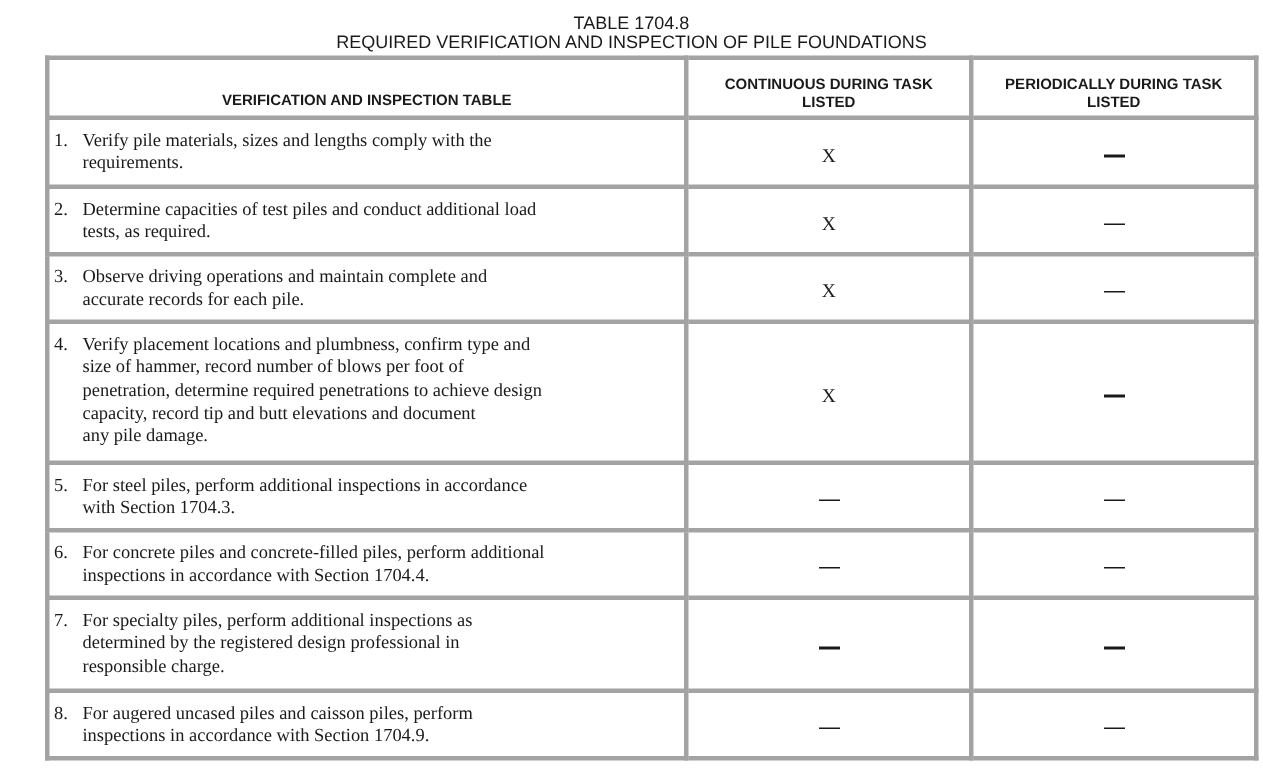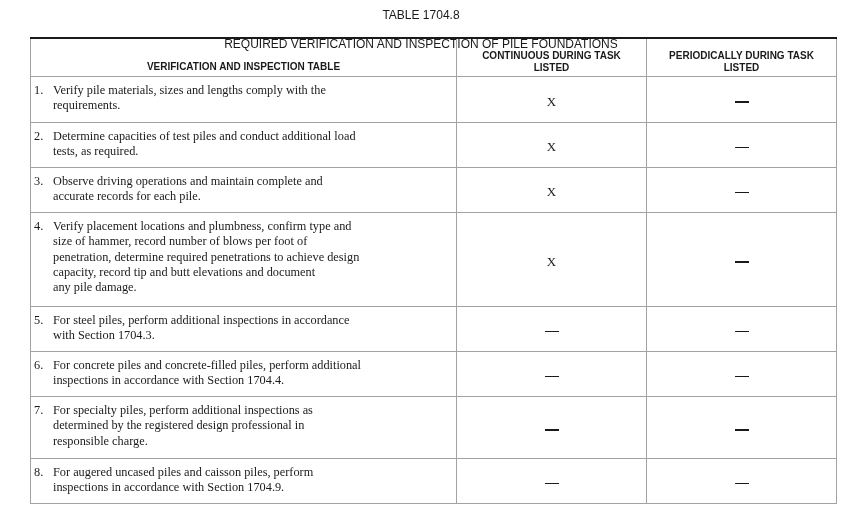--- a/index.html
+++ b/index.html
@@ -1,23 +1,23 @@
 <!DOCTYPE html>
 <html><head>
 <meta charset="utf-8">
 <style>
   html, body { margin:0; padding:0; background:#ffffff; }
   body { width:842px; height:513px; position:relative; overflow:hidden; color:#1a1a1a; }
   .title { position:absolute; left:0; width:842px; text-align:center;
     font-family:"Liberation Sans", sans-serif; font-size:12px; line-height:14px; color:#1a1a1a; }
   .t1 { top:8px; }
-  .t2 { top:37px;text-align:center; }
+  .t2 { top:21px;text-align:center; }
   table { position:absolute; left:30px; top:37px; width:806px; border-collapse:collapse; table-layout:fixed; }
   table { border-top:2px solid #1a1a1a; border-bottom:1.5px solid #1a1a1a; }
-  td, th { border:1px solid #a3a3a3; padding:0; }
+  td, th { border:3px solid #a3a3a3; padding:0; }
   th { font-family:"Liberation Sans", sans-serif; font-weight:bold; font-size:10px; line-height:12px;
        height:34px; vertical-align:bottom; padding-bottom:2px; text-align:center; }
   th.task { padding-bottom:3px; }
   td.task { font-family:"Liberation Serif", serif; font-size:12.3px; line-height:15.3px; vertical-align:top;
             padding:6px 4px 5px 3px; position:relative; }
   td.task .num { position:absolute; left:3px; top:6px; }
   td.task .txt { display:block; padding-left:19px; }
   td.mark { text-align:center; vertical-align:middle; font-family:"Liberation Serif", serif; font-size:13px; }
   td.mark .x { position:relative; top:2px; }
   td.mark .dash { display:inline-block; width:14px; height:1.3px; background:#1a1a1a; position:relative; top:-1px; }

